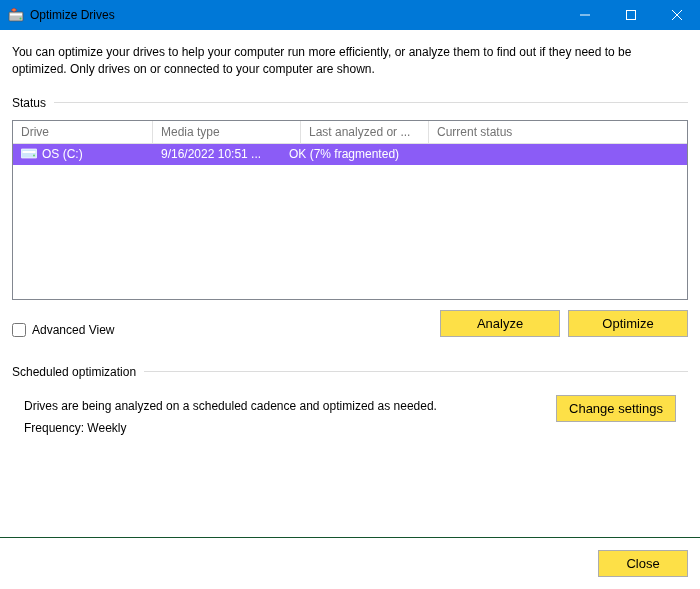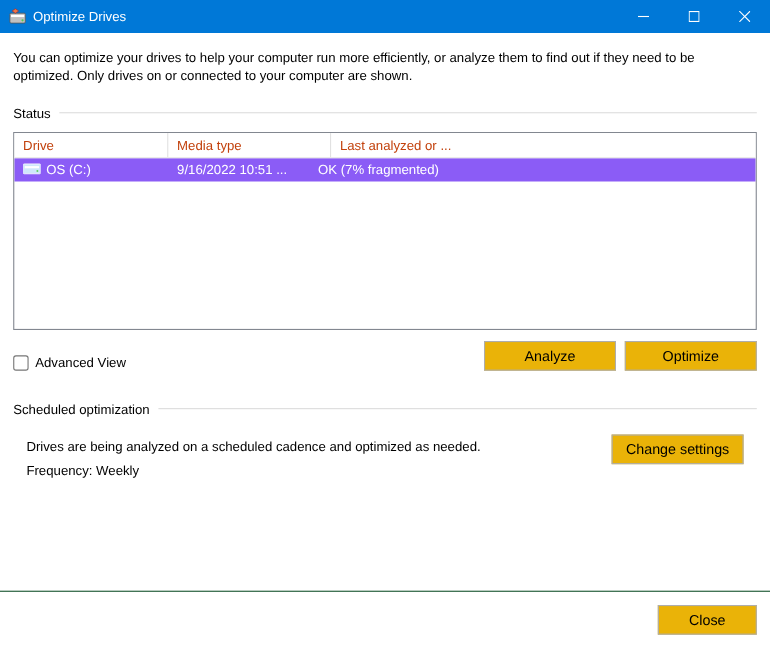--- a/index.html
+++ b/index.html
@@ -7,21 +7,21 @@
       font-family: 'Segoe UI', Tahoma, sans-serif;
       font-size: 12px;
       background: #fff;
       width: 700px;
       height: 589px;
       overflow: hidden;
       color: #000;
     }
     .titlebar {
       background: #0078d7;
-      color: #ffffff;
+      color: #000000;
       height: 30px;
       display: flex;
       align-items: center;
       padding-left: 8px;
     }
     .titlebar-icon {
       width: 16px;
       height: 16px;
       margin-right: 6px;
       display: inline-flex;
@@ -66,21 +66,21 @@
     }
     .list-box {
       border: 1px solid #828790;
       height: 180px;
       background: #fff;
       overflow: hidden;
     }
     .list-header {
       display: flex;
       font-size: 12px;
-      color: #c2410c;
+      color: #737373;
       border-bottom: 1px solid #e1e1e1;
       background: #fff;
     }
     .col {
       padding: 4px 8px;
       border-right: 1px solid #e1e1e1;
       white-space: nowrap;
       overflow: hidden;
       text-overflow: ellipsis;
     }
@@ -120,21 +120,21 @@
       height: 14px;
     }
     .btn-group {
       display: flex;
       gap: 8px;
     }
     .btn {
       min-width: 120px;
       padding: 5px 12px;
       font-size: 13px;
-      background: #eab308;
+      background: #fde047;
       border: 1px solid #adadad;
       text-align: center;
       font-family: inherit;
     }
     .sched-body {
       padding: 6px 12px 0 12px;
     }
     .sched-row {
       display: flex;
       justify-content: space-between;
@@ -198,20 +198,21 @@
   <div class="section-label">
     <span class="text">Status</span>
     <span class="rule"></span>
   </div>
 
   <div class="list-box">
     <div class="list-header">
       <div class="col c1">Drive</div>
       <div class="col c2">Media type</div>
       <div class="col c3">Last analyzed or ...</div>
+      <div class="col c4">Current status</div>
     </div>
     <div class="list-row">
       <div class="col c1 drive-cell">
         <span>
           <svg width="16" height="12" viewBox="0 0 16 12">
             <rect x="0" y="2" width="16" height="9" rx="1" fill="#cfe7fb" stroke="#fff" stroke-width="0.7"></rect>
             <rect x="1.5" y="4" width="13" height="2" fill="#fff"></rect>
             <circle cx="13" cy="8.5" r="0.9" fill="#5fd05f"></circle>
           </svg>
         </span>

